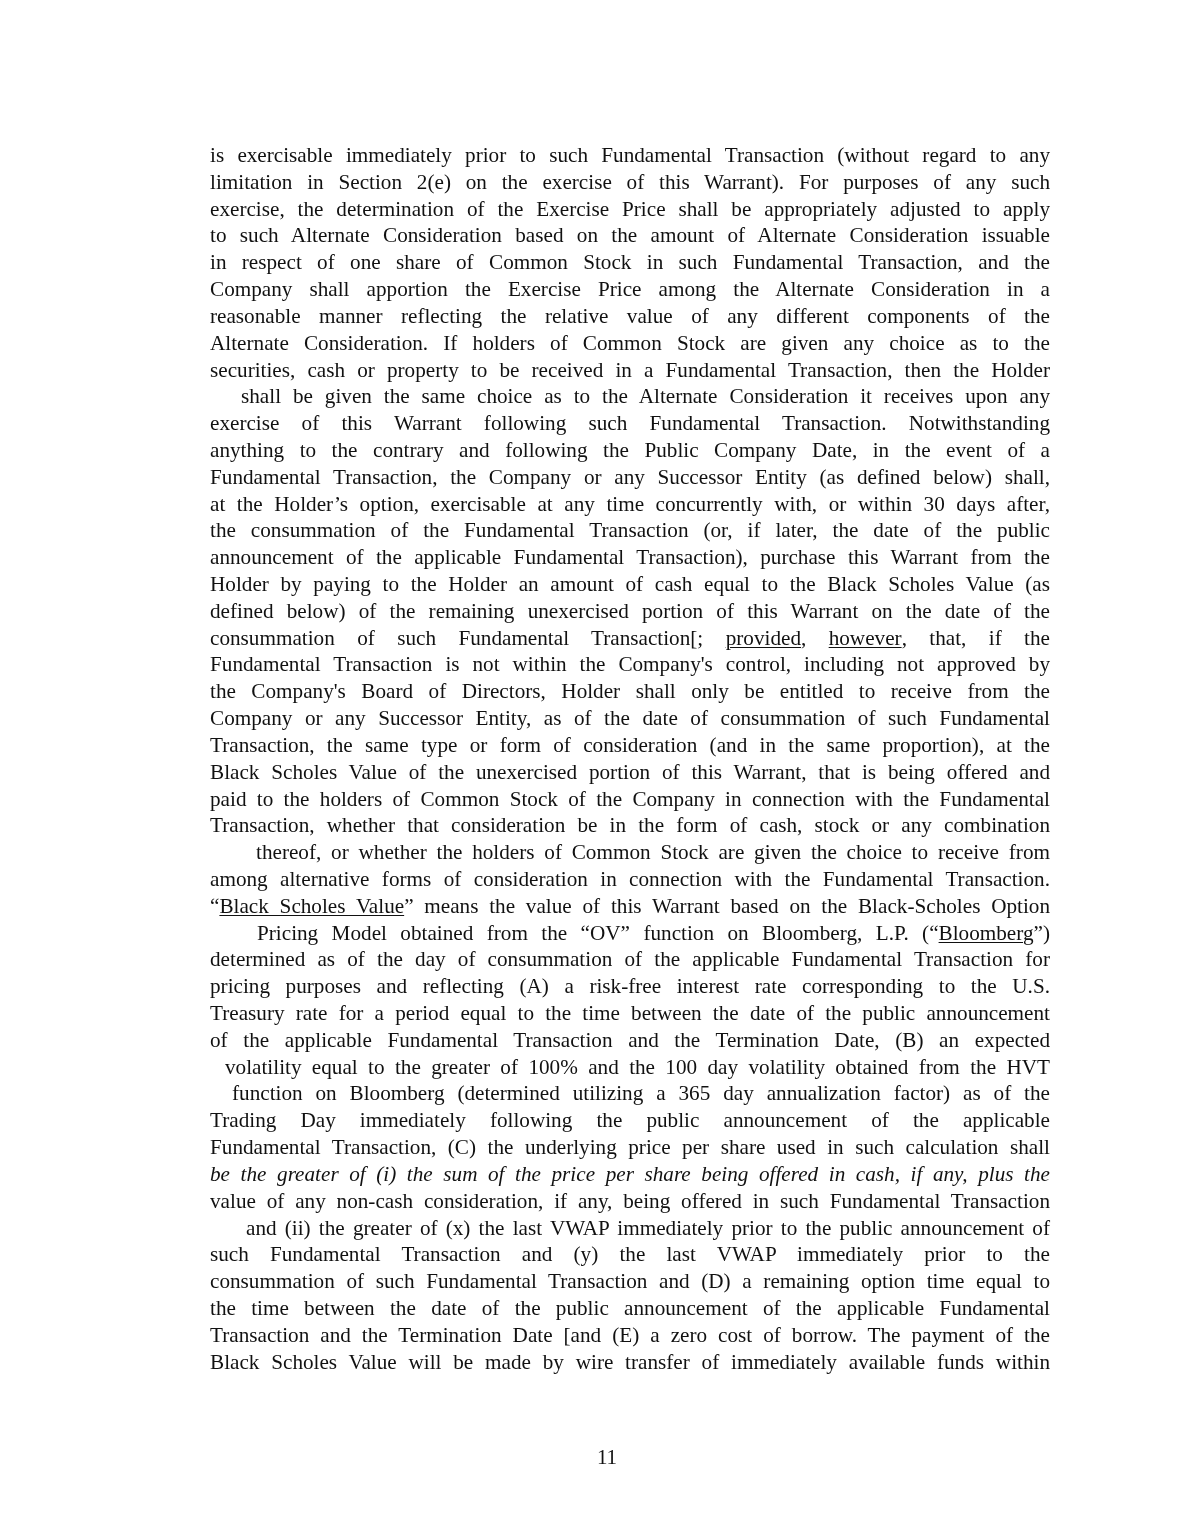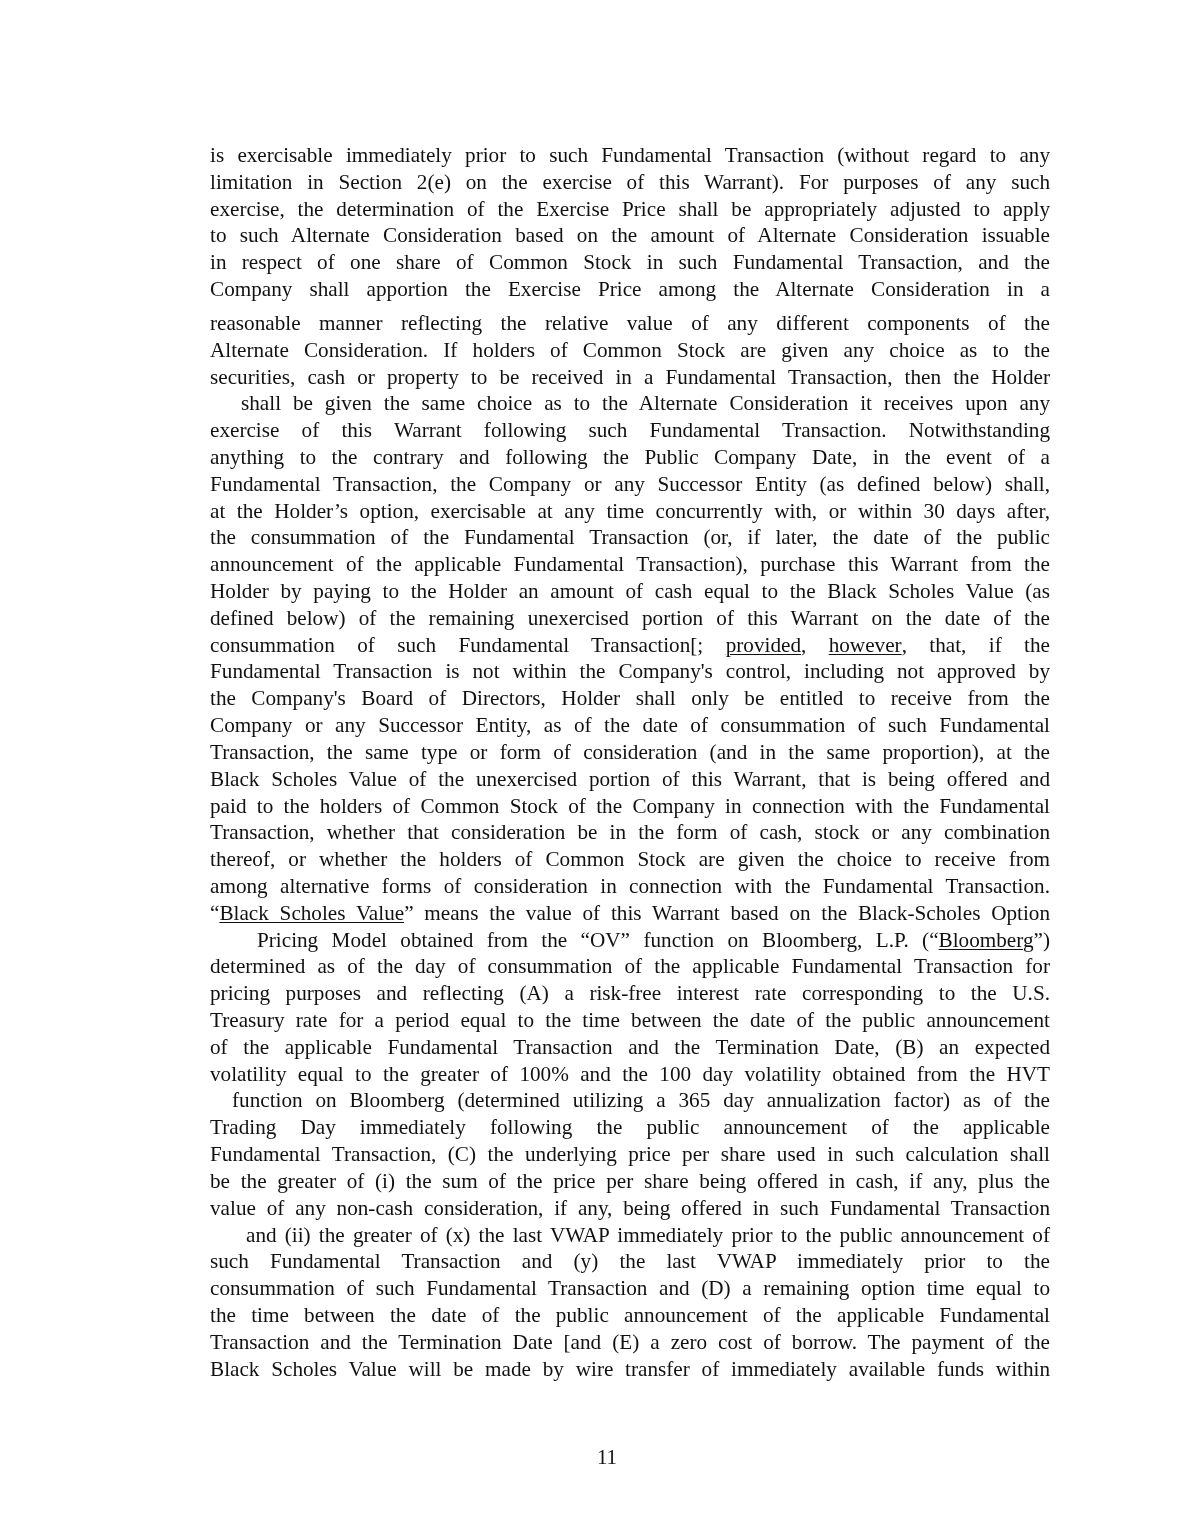--- a/index.html
+++ b/index.html
@@ -27,53 +27,53 @@
 <body>
 
 <div class="page">
   <div class="text-block" id="text-block">
       <span class="line" style="word-spacing: 0px;"><span>is exercisable immediately prior to such Fundamental Transaction (without regard to any</span></span>
       <span class="line" style="word-spacing: 0px;"><span>limitation in Section 2(e) on the exercise of this Warrant).  For purposes of any such</span></span>
       <span class="line" style="word-spacing: 0px;"><span>exercise, the determination of the Exercise Price shall be appropriately adjusted to apply</span></span>
       <span class="line" style="word-spacing: 0px;"><span>to such Alternate Consideration based on the amount of Alternate Consideration issuable</span></span>
       <span class="line" style="word-spacing: 0px;"><span>in respect of one share of Common Stock in such Fundamental Transaction, and the</span></span>
       <span class="line" style="word-spacing: 0px;"><span>Company shall apportion the Exercise Price among the Alternate Consideration in a</span></span>
-      <span class="line" style="word-spacing: 0px; margin-top: 7px;"><span>reasonable manner reflecting the relative value of any different components of the</span></span>
+      <span class="line" style="word-spacing: 0px;"><span>reasonable manner reflecting the relative value of any different components of the</span></span>
       <span class="line" style="word-spacing: 0px;"><span>Alternate Consideration.  If holders of Common Stock are given any choice as to the</span></span>
       <span class="line" style="word-spacing: 0px;"><span>securities, cash or property to be received in a Fundamental Transaction, then the Holder</span></span>
       <span class="line" style="word-spacing: 0px; margin-left: 31px;"><span>shall be given the same choice as to the Alternate Consideration it receives upon any</span></span>
       <span class="line" style="word-spacing: 0px;"><span>exercise of this Warrant following such Fundamental Transaction.  Notwithstanding</span></span>
       <span class="line" style="word-spacing: 0px;"><span>anything to the contrary and following the Public Company Date, in the event of a</span></span>
       <span class="line" style="word-spacing: 0px;"><span>Fundamental Transaction, the Company or any Successor Entity (as defined below) shall,</span></span>
       <span class="line" style="word-spacing: 0px;"><span>at the Holder’s option, exercisable at any time concurrently with, or within 30 days after,</span></span>
       <span class="line" style="word-spacing: 0px;"><span>the consummation of the Fundamental Transaction (or, if later, the date of the public</span></span>
       <span class="line" style="word-spacing: 0px;"><span>announcement of the applicable Fundamental Transaction), purchase this Warrant from the</span></span>
       <span class="line" style="word-spacing: 0px;"><span>Holder by paying to the Holder an amount of cash equal to the Black Scholes Value (as</span></span>
       <span class="line" style="word-spacing: 0px;"><span>defined below) of the remaining unexercised portion of this Warrant on the date of the</span></span>
       <span class="line" style="word-spacing: 0px;"><span>consummation of such Fundamental Transaction[; </span><span class="u">provided</span><span>, </span><span class="u">however</span><span>, that, if the</span></span>
       <span class="line" style="word-spacing: 0px;"><span>Fundamental Transaction is not within the Company's control, including not approved by</span></span>
       <span class="line" style="word-spacing: 0px;"><span>the Company's Board of Directors, Holder shall only be entitled to receive from the</span></span>
       <span class="line" style="word-spacing: 0px;"><span>Company or any Successor Entity, as of the date of consummation of such Fundamental</span></span>
       <span class="line" style="word-spacing: 0px;"><span>Transaction, the same type or form of consideration (and in the same proportion), at the</span></span>
       <span class="line" style="word-spacing: 0px;"><span>Black Scholes Value of the unexercised portion of this Warrant, that is being offered and</span></span>
       <span class="line" style="word-spacing: 0px;"><span>paid to the holders of Common Stock of the Company in connection with the Fundamental</span></span>
       <span class="line" style="word-spacing: 0px;"><span>Transaction, whether that consideration be in the form of cash, stock or any combination</span></span>
-      <span class="line" style="word-spacing: 0px;"><span>thereof, or whether the holders of Common Stock are given the choice to receive from</span></span>
+      <span class="line" style="word-spacing: 0px; margin-left: 46px;"><span>thereof, or whether the holders of Common Stock are given the choice to receive from</span></span>
       <span class="line" style="word-spacing: 0px;"><span>among alternative forms of consideration in connection with the Fundamental Transaction.</span></span>
       <span class="line" style="word-spacing: 0px;"><span>“</span><span class="u">Black Scholes Value</span><span>” means the value of this Warrant based on the Black-Scholes Option</span></span>
       <span class="line" style="word-spacing: 0px; margin-left: 47px;"><span>Pricing Model obtained from the “OV” function on Bloomberg, L.P. (“</span><span class="u">Bloomberg</span><span>”)</span></span>
       <span class="line" style="word-spacing: 0px;"><span>determined as of the day of consummation of the applicable Fundamental Transaction for</span></span>
       <span class="line" style="word-spacing: 0px;"><span>pricing purposes and reflecting (A) a risk-free interest rate corresponding to the U.S.</span></span>
       <span class="line" style="word-spacing: 0px;"><span>Treasury rate for a period equal to the time between the date of the public announcement</span></span>
       <span class="line" style="word-spacing: 0px;"><span>of the applicable Fundamental Transaction and the Termination Date, (B) an expected</span></span>
-      <span class="line" style="word-spacing: 0px;"><span>volatility equal to the greater of 100% and the 100 day volatility obtained from the HVT</span></span>
+      <span class="line" style="word-spacing: 0px; margin-left: 15px;"><span>volatility equal to the greater of 100% and the 100 day volatility obtained from the HVT</span></span>
       <span class="line" style="word-spacing: 0px; margin-left: 22px;"><span>function on Bloomberg (determined utilizing a 365 day annualization factor) as of the</span></span>
       <span class="line" style="word-spacing: 0px;"><span>Trading Day immediately following the public announcement of the applicable</span></span>
       <span class="line" style="word-spacing: 0px;"><span>Fundamental Transaction, (C) the underlying price per share used in such calculation shall</span></span>
-      <span class="line" style="word-spacing: 0px;"><span>be the greater of (i) the sum of the price per share being offered in cash, if any, plus the</span></span>
+      <span class="line" style="word-spacing: 0px; font-style: italic;"><span>be the greater of (i) the sum of the price per share being offered in cash, if any, plus the</span></span>
       <span class="line" style="word-spacing: 0px;"><span>value of any non-cash consideration, if any, being offered in such Fundamental Transaction</span></span>
       <span class="line" style="word-spacing: 0px; margin-left: 36px;"><span>and (ii) the greater of (x) the last VWAP immediately prior to the public announcement of</span></span>
       <span class="line" style="word-spacing: 0px;"><span>such Fundamental Transaction and (y) the last VWAP immediately prior to the</span></span>
       <span class="line" style="word-spacing: 0px;"><span>consummation of such Fundamental Transaction and (D) a remaining option time equal to</span></span>
       <span class="line" style="word-spacing: 0px;"><span>the time between the date of the public announcement of the applicable Fundamental</span></span>
       <span class="line" style="word-spacing: 0px;"><span>Transaction and the Termination Date [and (E) a zero cost of borrow. The payment of the</span></span>
       <span class="line last" style="word-spacing: 0px;"><span>Black Scholes Value will be made by wire transfer of immediately available funds within</span></span>
     </div>
   <div class="page-number">11</div>
 </div>

